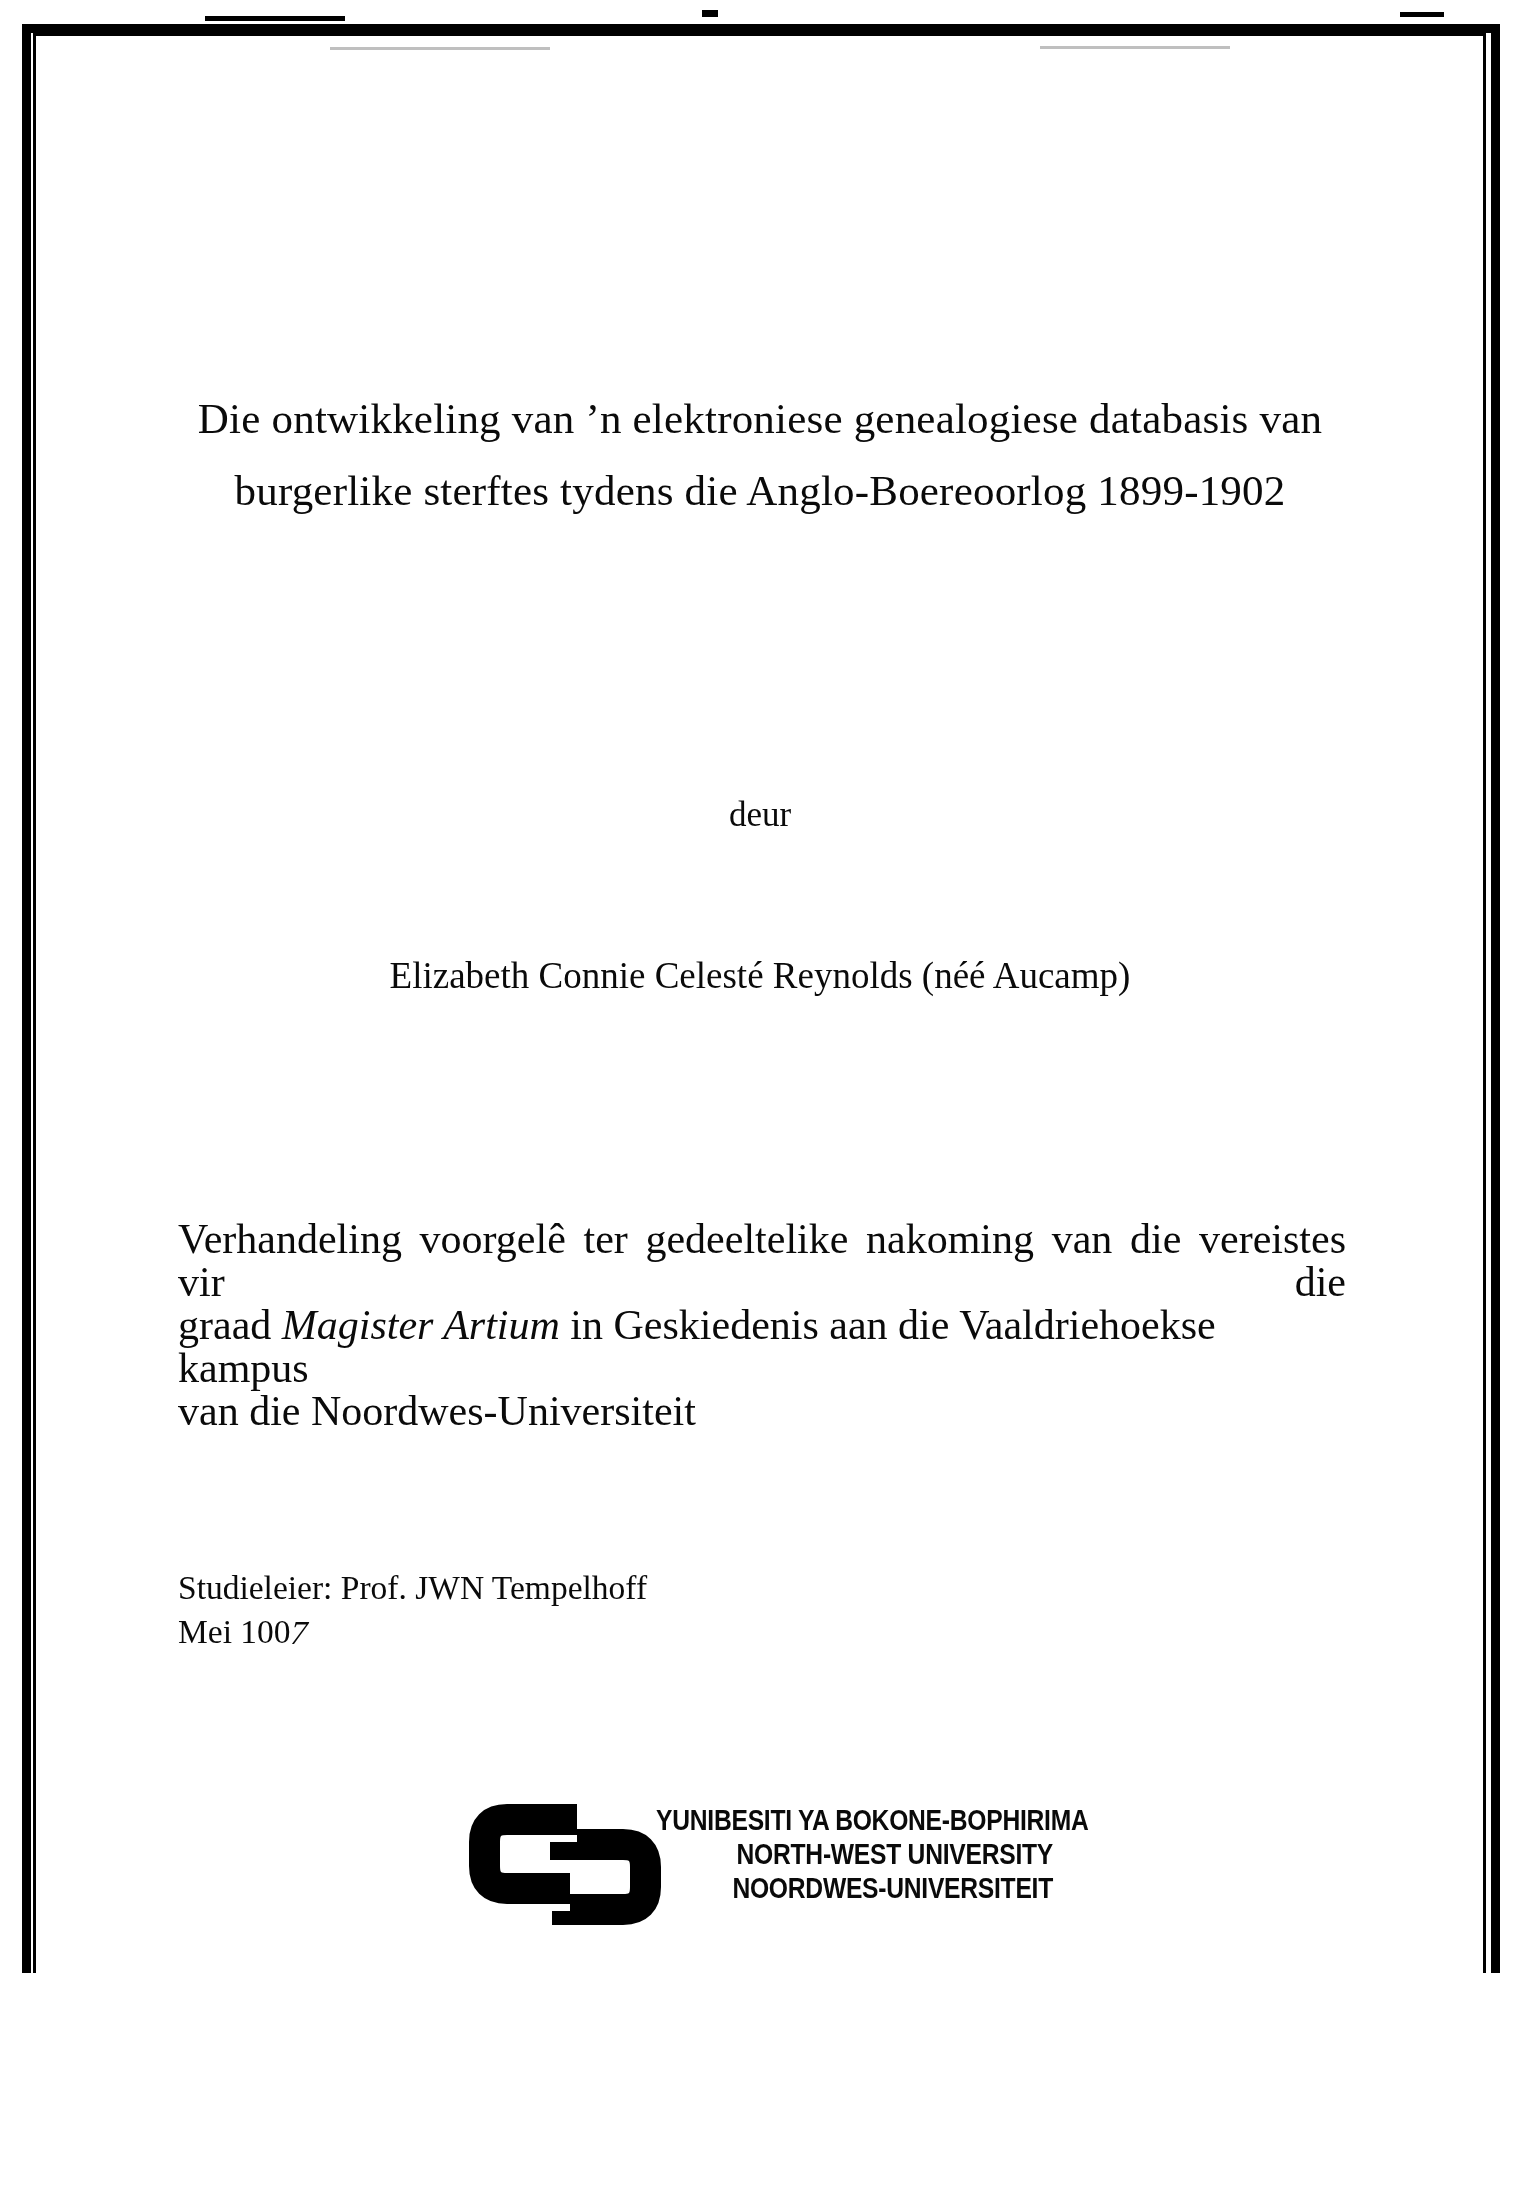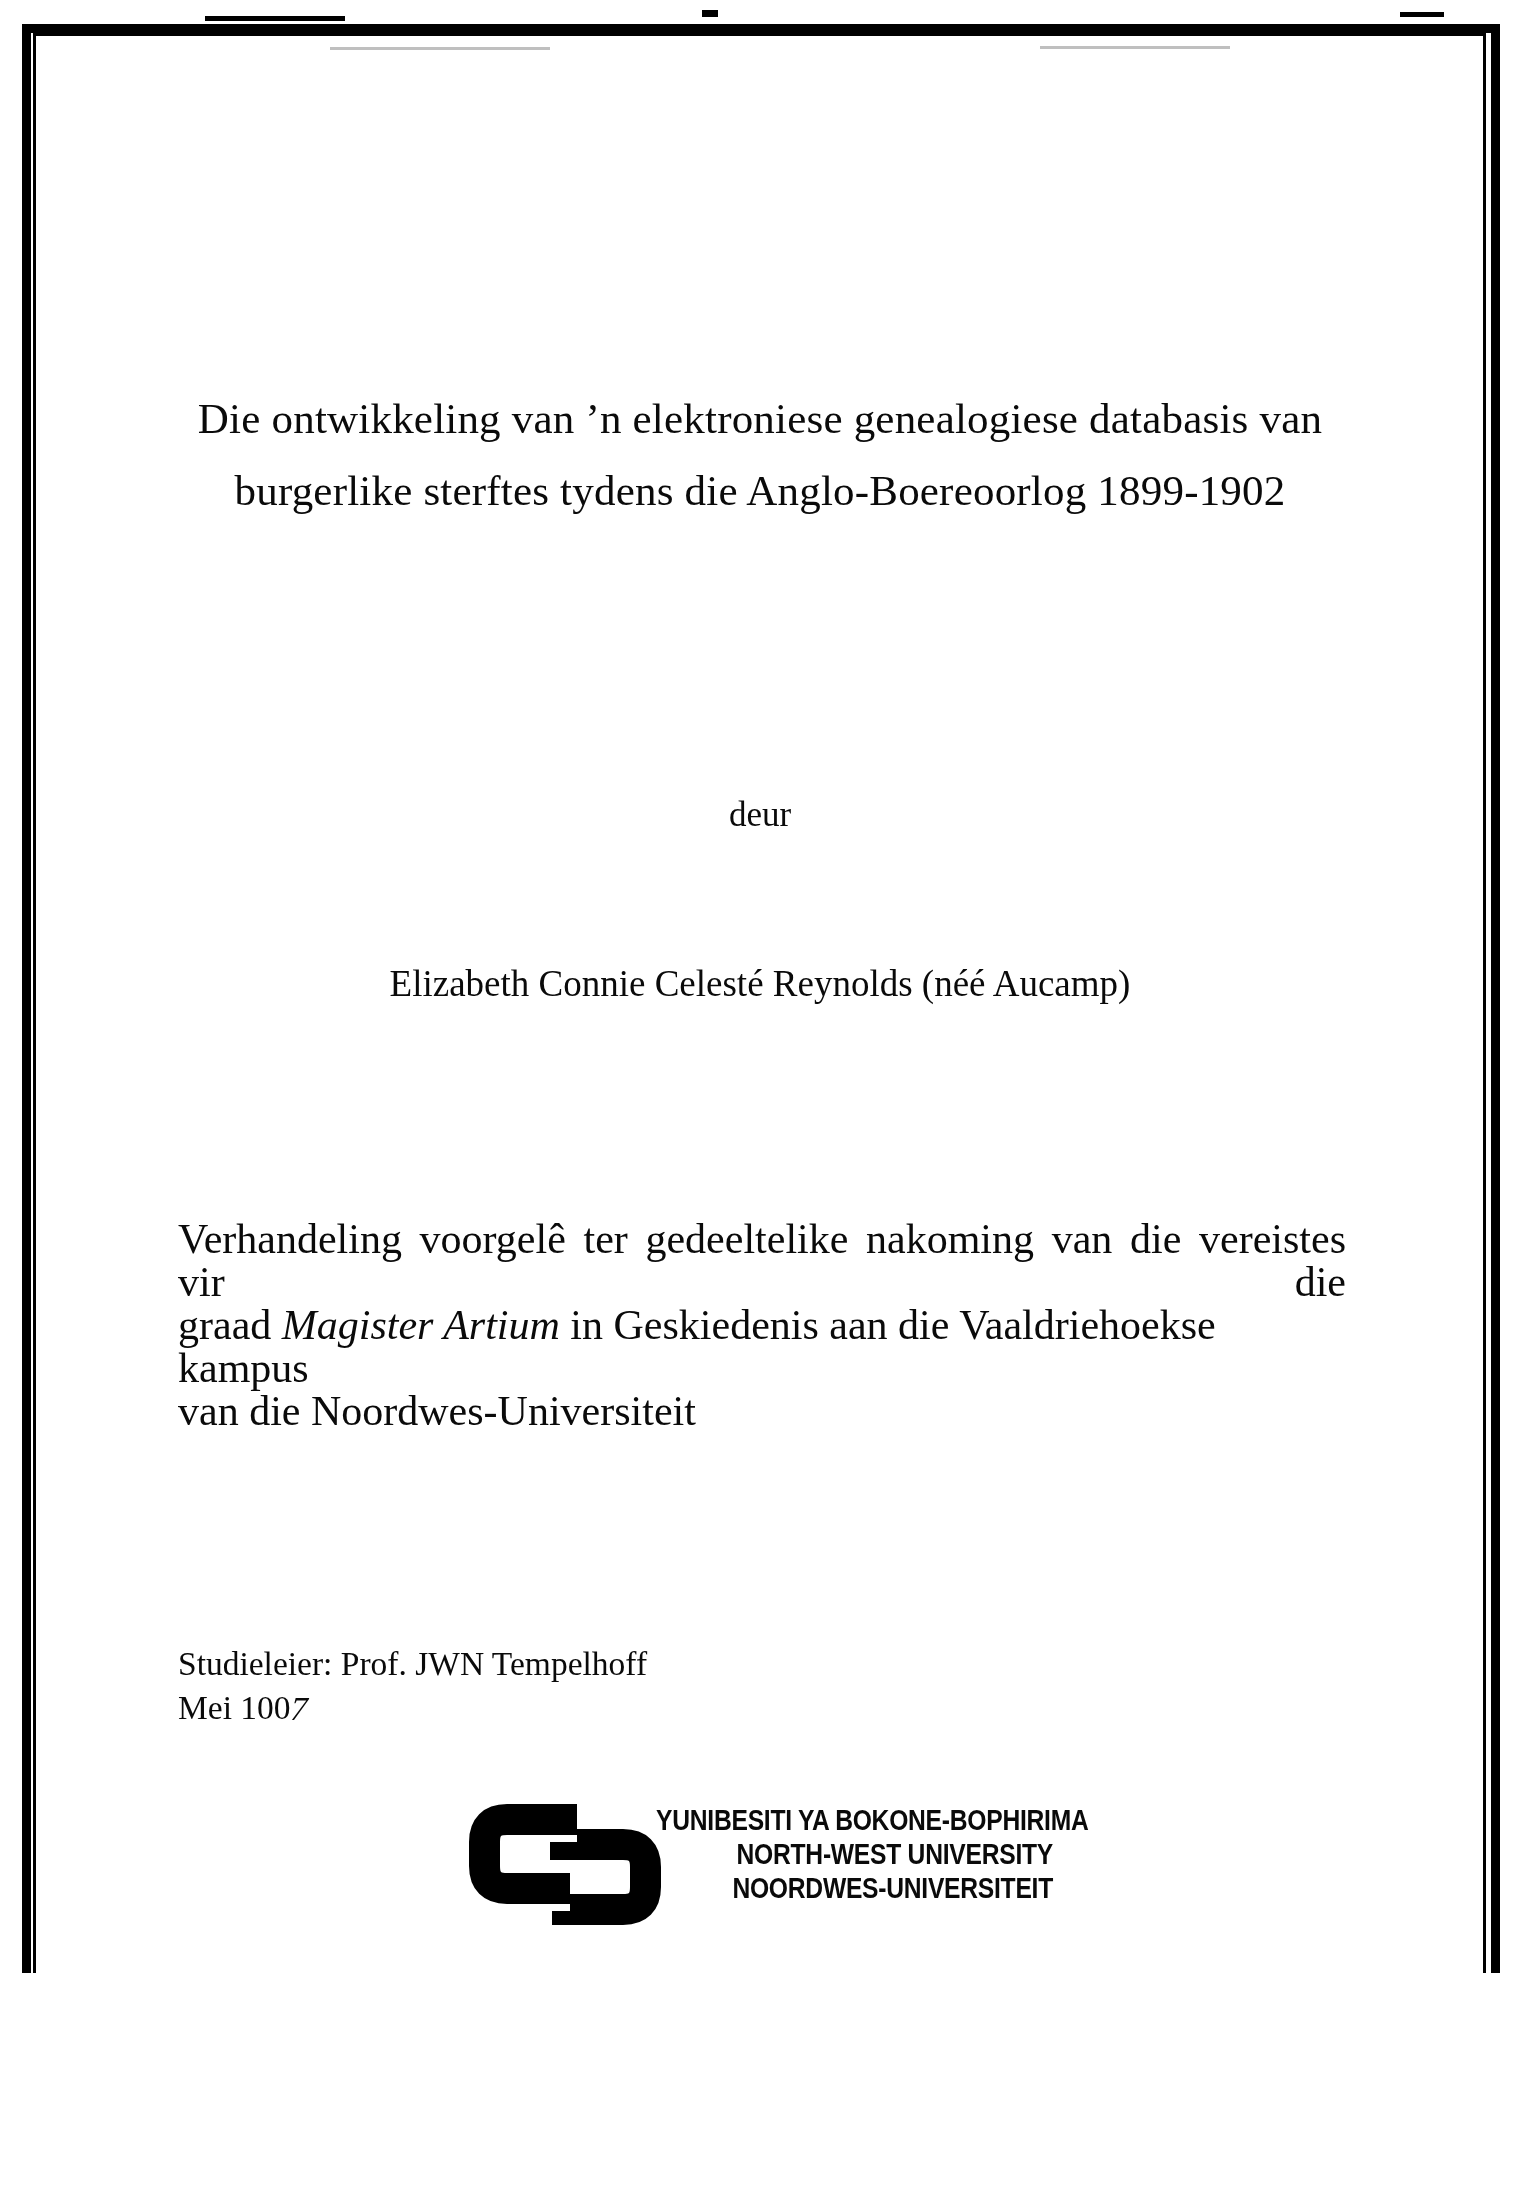--- a/index.html
+++ b/index.html
@@ -53,38 +53,37 @@
     font-size: 35px;
     line-height: 40px;
   }
   .author {
     position: absolute;
     left: 30px; top: 952px;
     width: 1460px;
     text-align: center;
     font-size: 37px;
     line-height: 48px;
-    margin-top: 8px;
   }
   .statement {
     position: absolute;
     left: 178px; top: 1218px;
     width: 1168px;
     font-size: 42px;
     line-height: 43px;
     text-align: left;
   }
   .statement .justified {
     text-align: justify;
     text-align-last: justify;
   }
   .statement .italic { font-style: italic; }
   .supervisor-block {
     position: absolute;
-    left: 178px; top: 1642px;
+    left: 178px; top: 1566px;
     width: 900px;
     font-size: 33.5px;
     line-height: 44px;
   }
   .skewed-digit {
     display: inline-block;
     transform: skewX(-14deg) translateY(1px);
   }
   .logo-mark {
     position: absolute;

